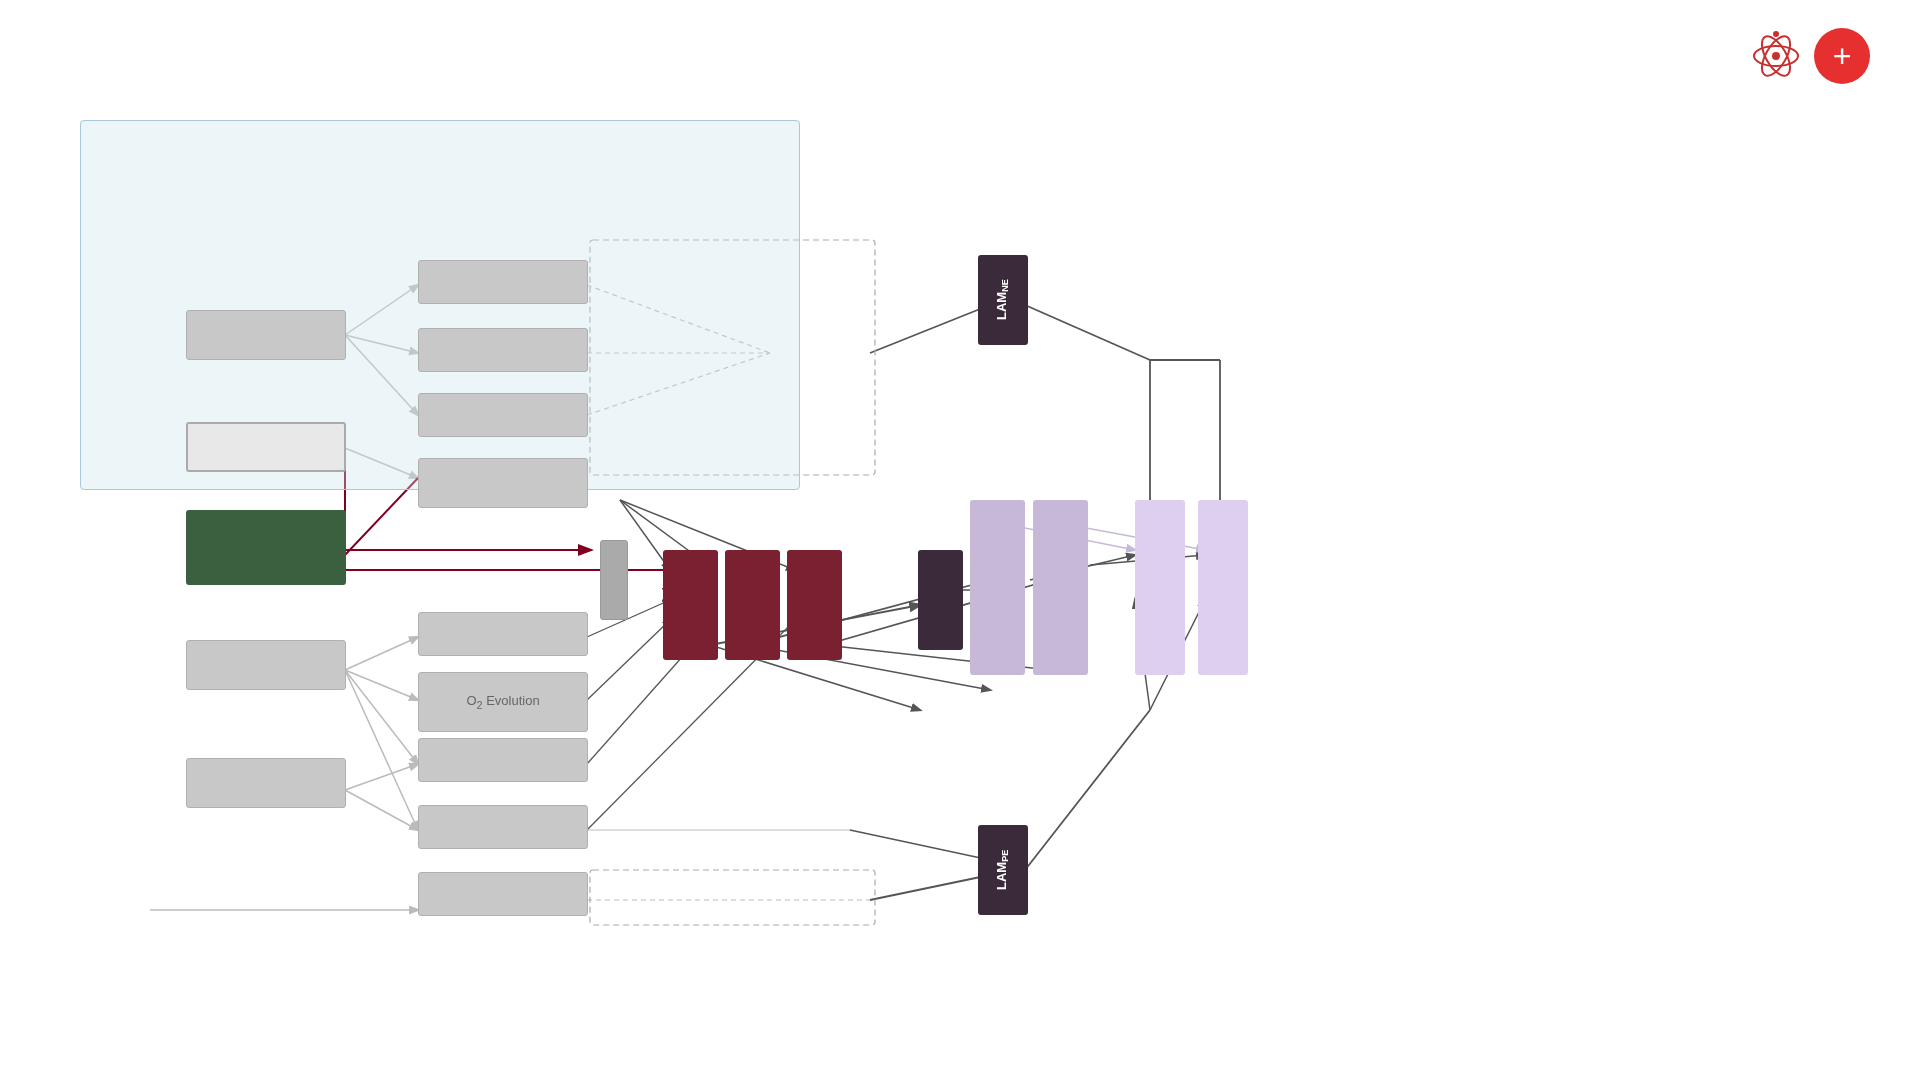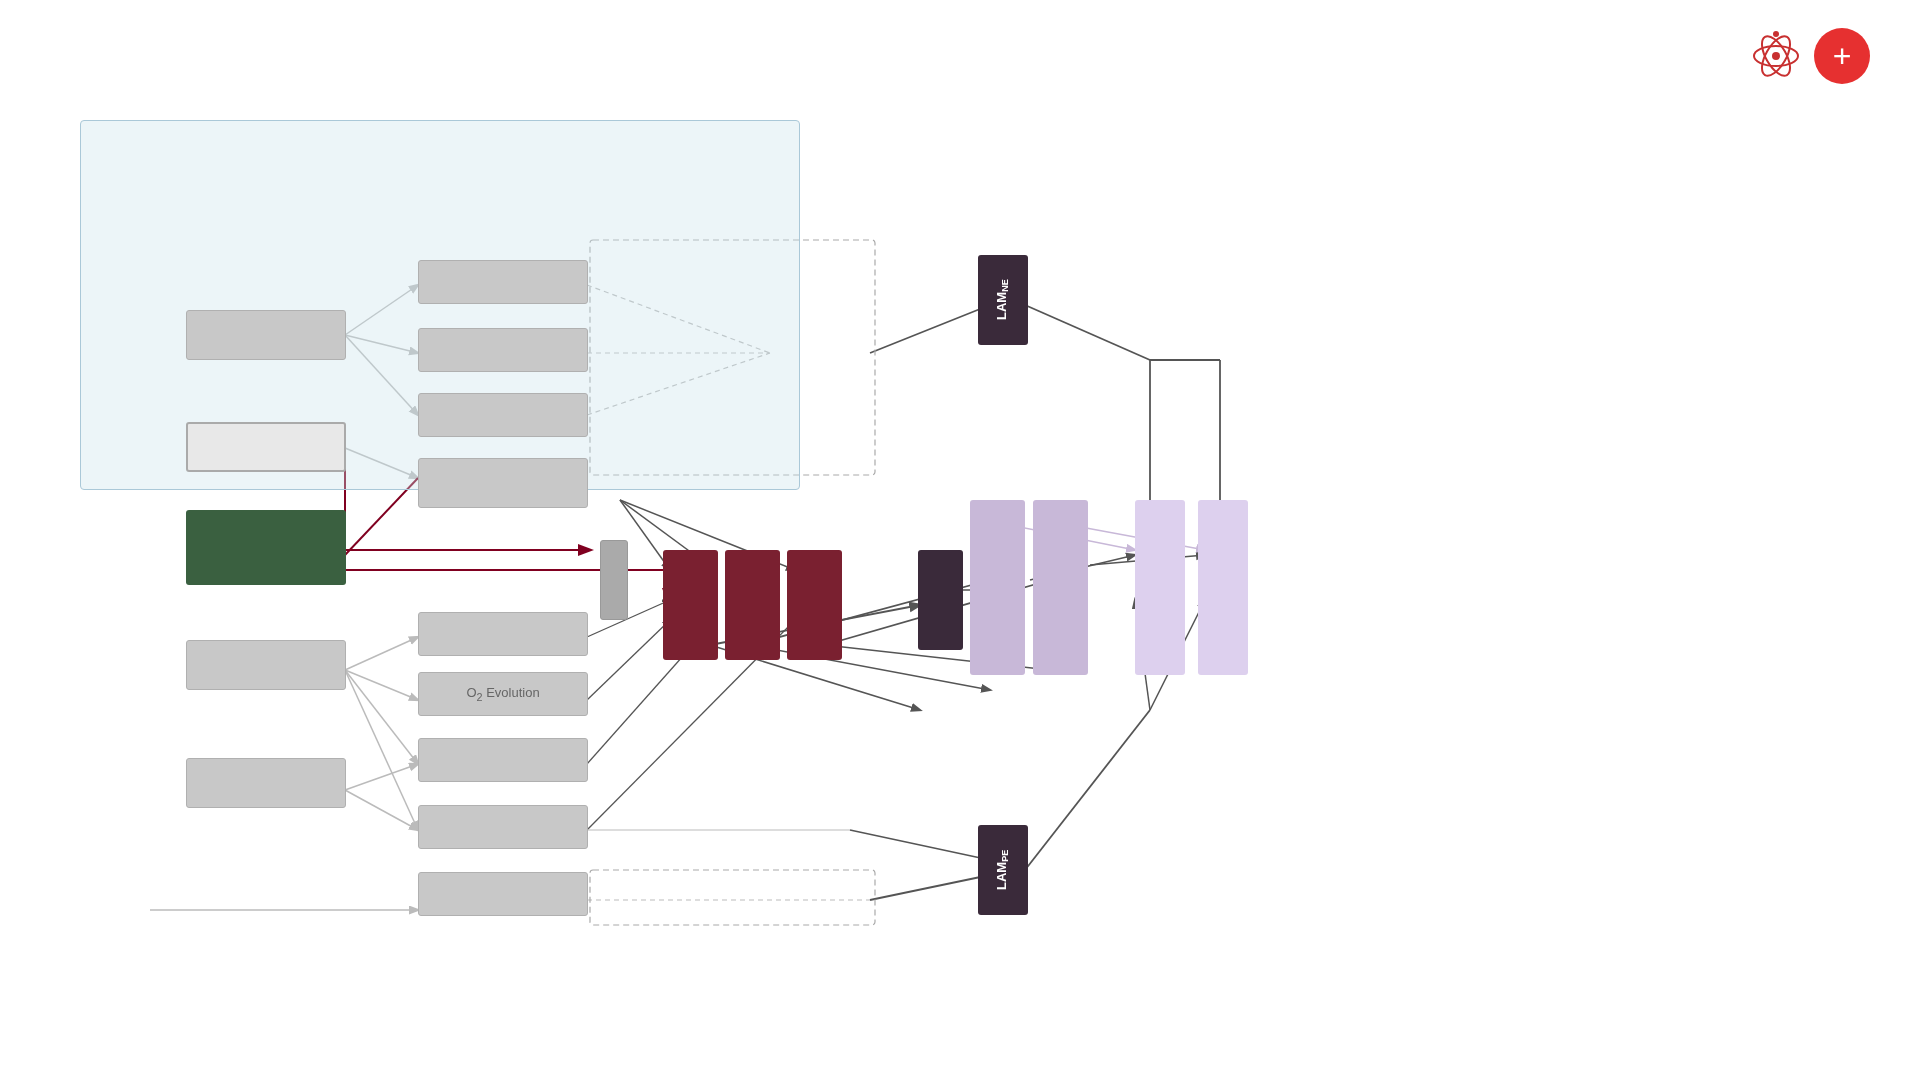--- a/index.html
+++ b/index.html
@@ -373,21 +373,21 @@
   </div>
 
   <div class="box box-grey" style="top:530px; left:136px; width:160px; height:50px;">
     <span></span>
   </div>
 
   <div class="box box-grey" style="top:502px; left:368px; width:170px; height:44px;">
     <span></span>
   </div>
 
-  <div class="box box-grey" style="top:562px; left:368px; width:170px; height:44px;align-items:center;">
+  <div class="box box-grey" style="top:562px; left:368px; width:170px; height:60px;align-items:center;">
     <span>O<sub>2</sub> Evolution</span>
   </div>
 
   <div class="box box-grey" style="top:648px; left:136px; width:160px; height:50px;">
     <span></span>
   </div>
 
   <div class="box box-grey" style="top:628px; left:368px; width:170px; height:44px;">
     <span></span>
   </div>

